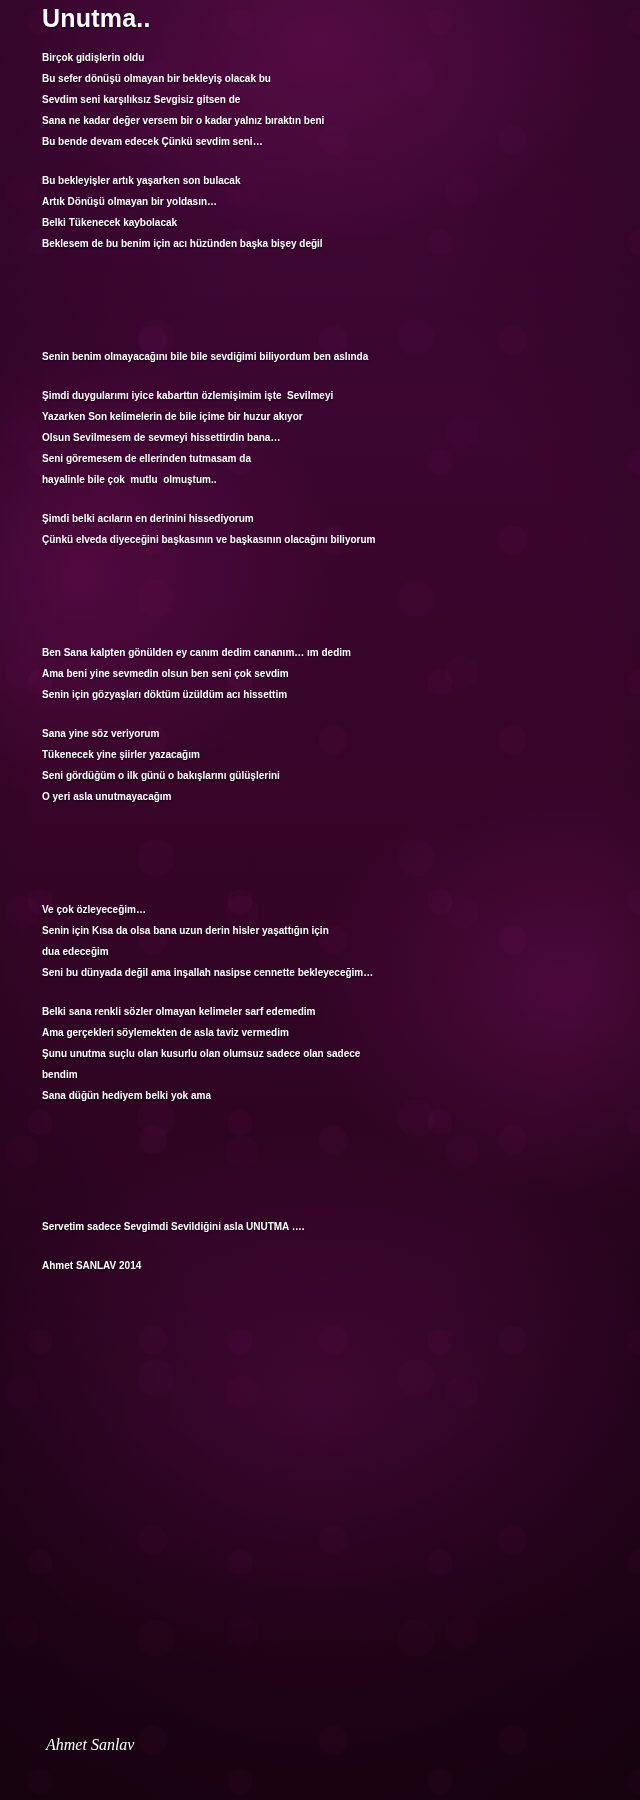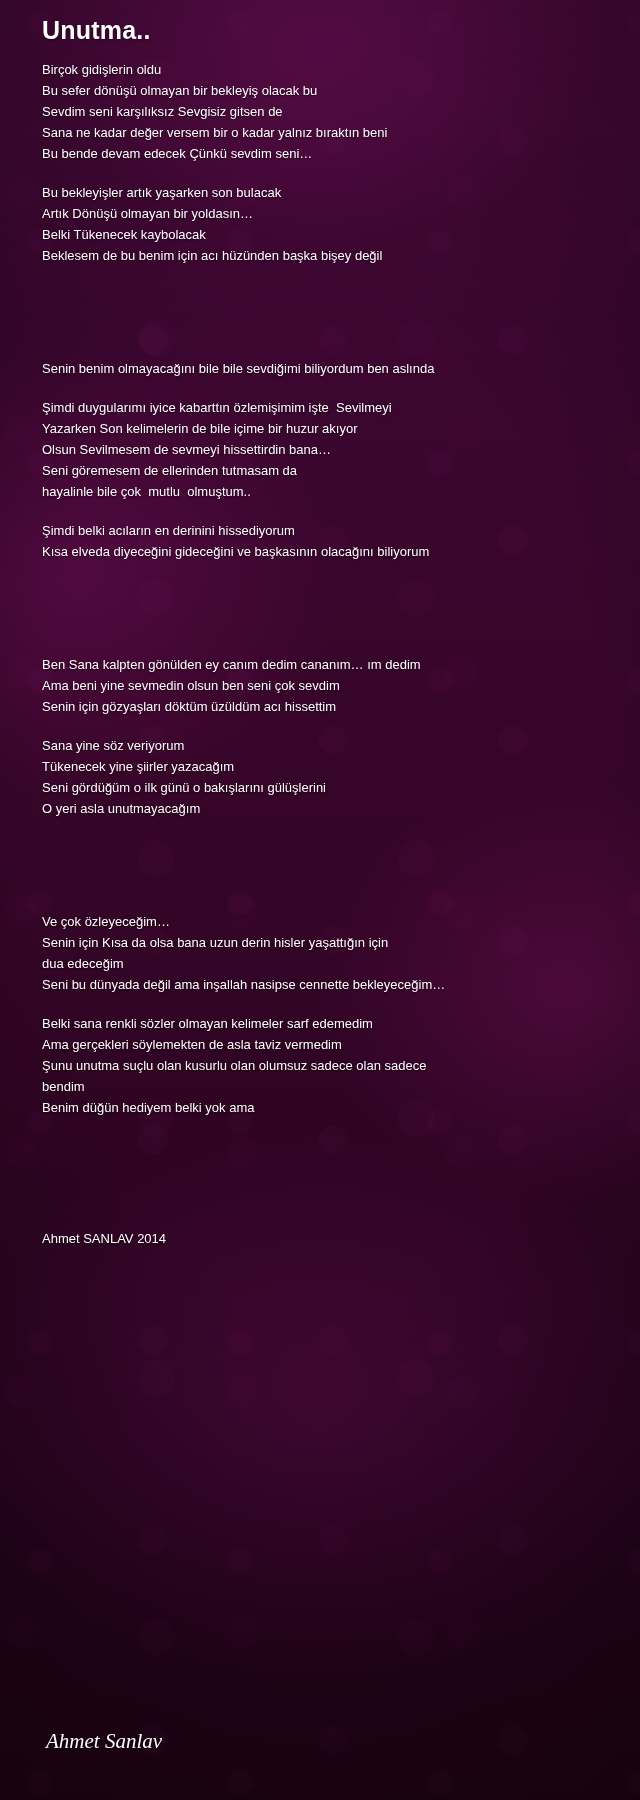--- a/index.html
+++ b/index.html
@@ -41,52 +41,52 @@
   }
   .vignette {
     position: absolute;
     inset: 0;
     pointer-events: none;
     background: radial-gradient(ellipse 110% 70% at 50% 45%, rgba(0,0,0,0) 40%, rgba(0,0,0,0.45) 100%);
   }
   .content {
     position: relative;
     z-index: 3;
-    padding: 16px 30px 0 42px;
+    padding: 4px 30px 0 42px;
   }
   .poem-title {
     color: #ffffff;
     font-size: 25px;
     font-weight: bold;
     letter-spacing: 0.2px;
     margin: 0 0 14px 0;
     text-shadow: 0 1px 2px rgba(0,0,0,0.6);
   }
   .stanza {
     margin: 0 0 18px 0;
   }
   .line {
     color: #ffffff;
-    font-size: 13px;
-    font-weight: normal;
+    font-size: 10px;
+    font-weight: bold;
     line-height: 21px;
     white-space: pre-wrap;
     text-shadow: 0 1px 2px rgba(0,0,0,0.55);
   }
   .gap-sm { height: 18px; }
   .gap-lg { height: 74px; }
   .signature {
     position: absolute;
     left: 46px;
     bottom: 46px;
     z-index: 4;
     color: #ffffff;
     font-family: "Liberation Serif", serif;
     font-style: italic;
-    font-size: 21px;
+    font-size: 16px;
     text-shadow: 0 1px 2px rgba(0,0,0,0.6);
   }
 </style>
 </head>
 <body>
 
 <div class="page">
   <div class="texture"></div>
   <div class="vignette"></div>
 
@@ -117,21 +117,21 @@
     <div class="stanza">
       <div class="line">Şimdi duygularımı iyice kabarttın özlemişimim işte  Sevilmeyi</div>
       <div class="line">Yazarken Son kelimelerin de bile içime bir huzur akıyor</div>
       <div class="line">Olsun Sevilmesem de sevmeyi hissettirdin bana…</div>
       <div class="line">Seni göremesem de ellerinden tutmasam da</div>
       <div class="line">hayalinle bile çok  mutlu  olmuştum..</div>
     </div>
 
     <div class="stanza">
       <div class="line">Şimdi belki acıların en derinini hissediyorum</div>
-      <div class="line">Kısa elveda diyeceğini gideceğini ve başkasının olacağını biliyorum</div>
+      <div class="line">Çünkü elveda diyeceğini başkasının ve başkasının olacağını biliyorum</div>
     </div>
 
     <div class="gap-lg"></div>
 
     <div class="stanza">
       <div class="line">Ben Sana kalpten gönülden ey canım dedim cananım… ım dedim</div>
       <div class="line">Ama beni yine sevmedin olsun ben seni çok sevdim</div>
       <div class="line">Senin için gözyaşları döktüm üzüldüm acı hissettim</div>
     </div>
 
@@ -149,26 +149,29 @@
       <div class="line">Senin için Kısa da olsa bana uzun derin hisler yaşattığın için</div>
       <div class="line">dua edeceğim</div>
       <div class="line">Seni bu dünyada değil ama inşallah nasipse cennette bekleyeceğim…</div>
     </div>
 
     <div class="stanza">
       <div class="line">Belki sana renkli sözler olmayan kelimeler sarf edemedim</div>
       <div class="line">Ama gerçekleri söylemekten de asla taviz vermedim</div>
       <div class="line">Şunu unutma suçlu olan kusurlu olan olumsuz sadece olan sadece</div>
       <div class="line">bendim  </div>
-      <div class="line">Benim düğün hediyem belki yok ama</div>
+      <div class="line">Sana düğün hediyem belki yok ama</div>
     </div>
 
     <div class="gap-lg"></div>
     <div class="gap-sm"></div>
 
+    <div class="stanza">
+      <div class="line">Servetim sadece Sevgimdi Sevildiğini asla UNUTMA ….</div>
+    </div>
 
     <div class="stanza">
       <div class="line">Ahmet SANLAV 2014</div>
     </div>
   </div>
 
   <div class="signature">Ahmet Sanlav</div>
 </div>
 
 </body></html>

